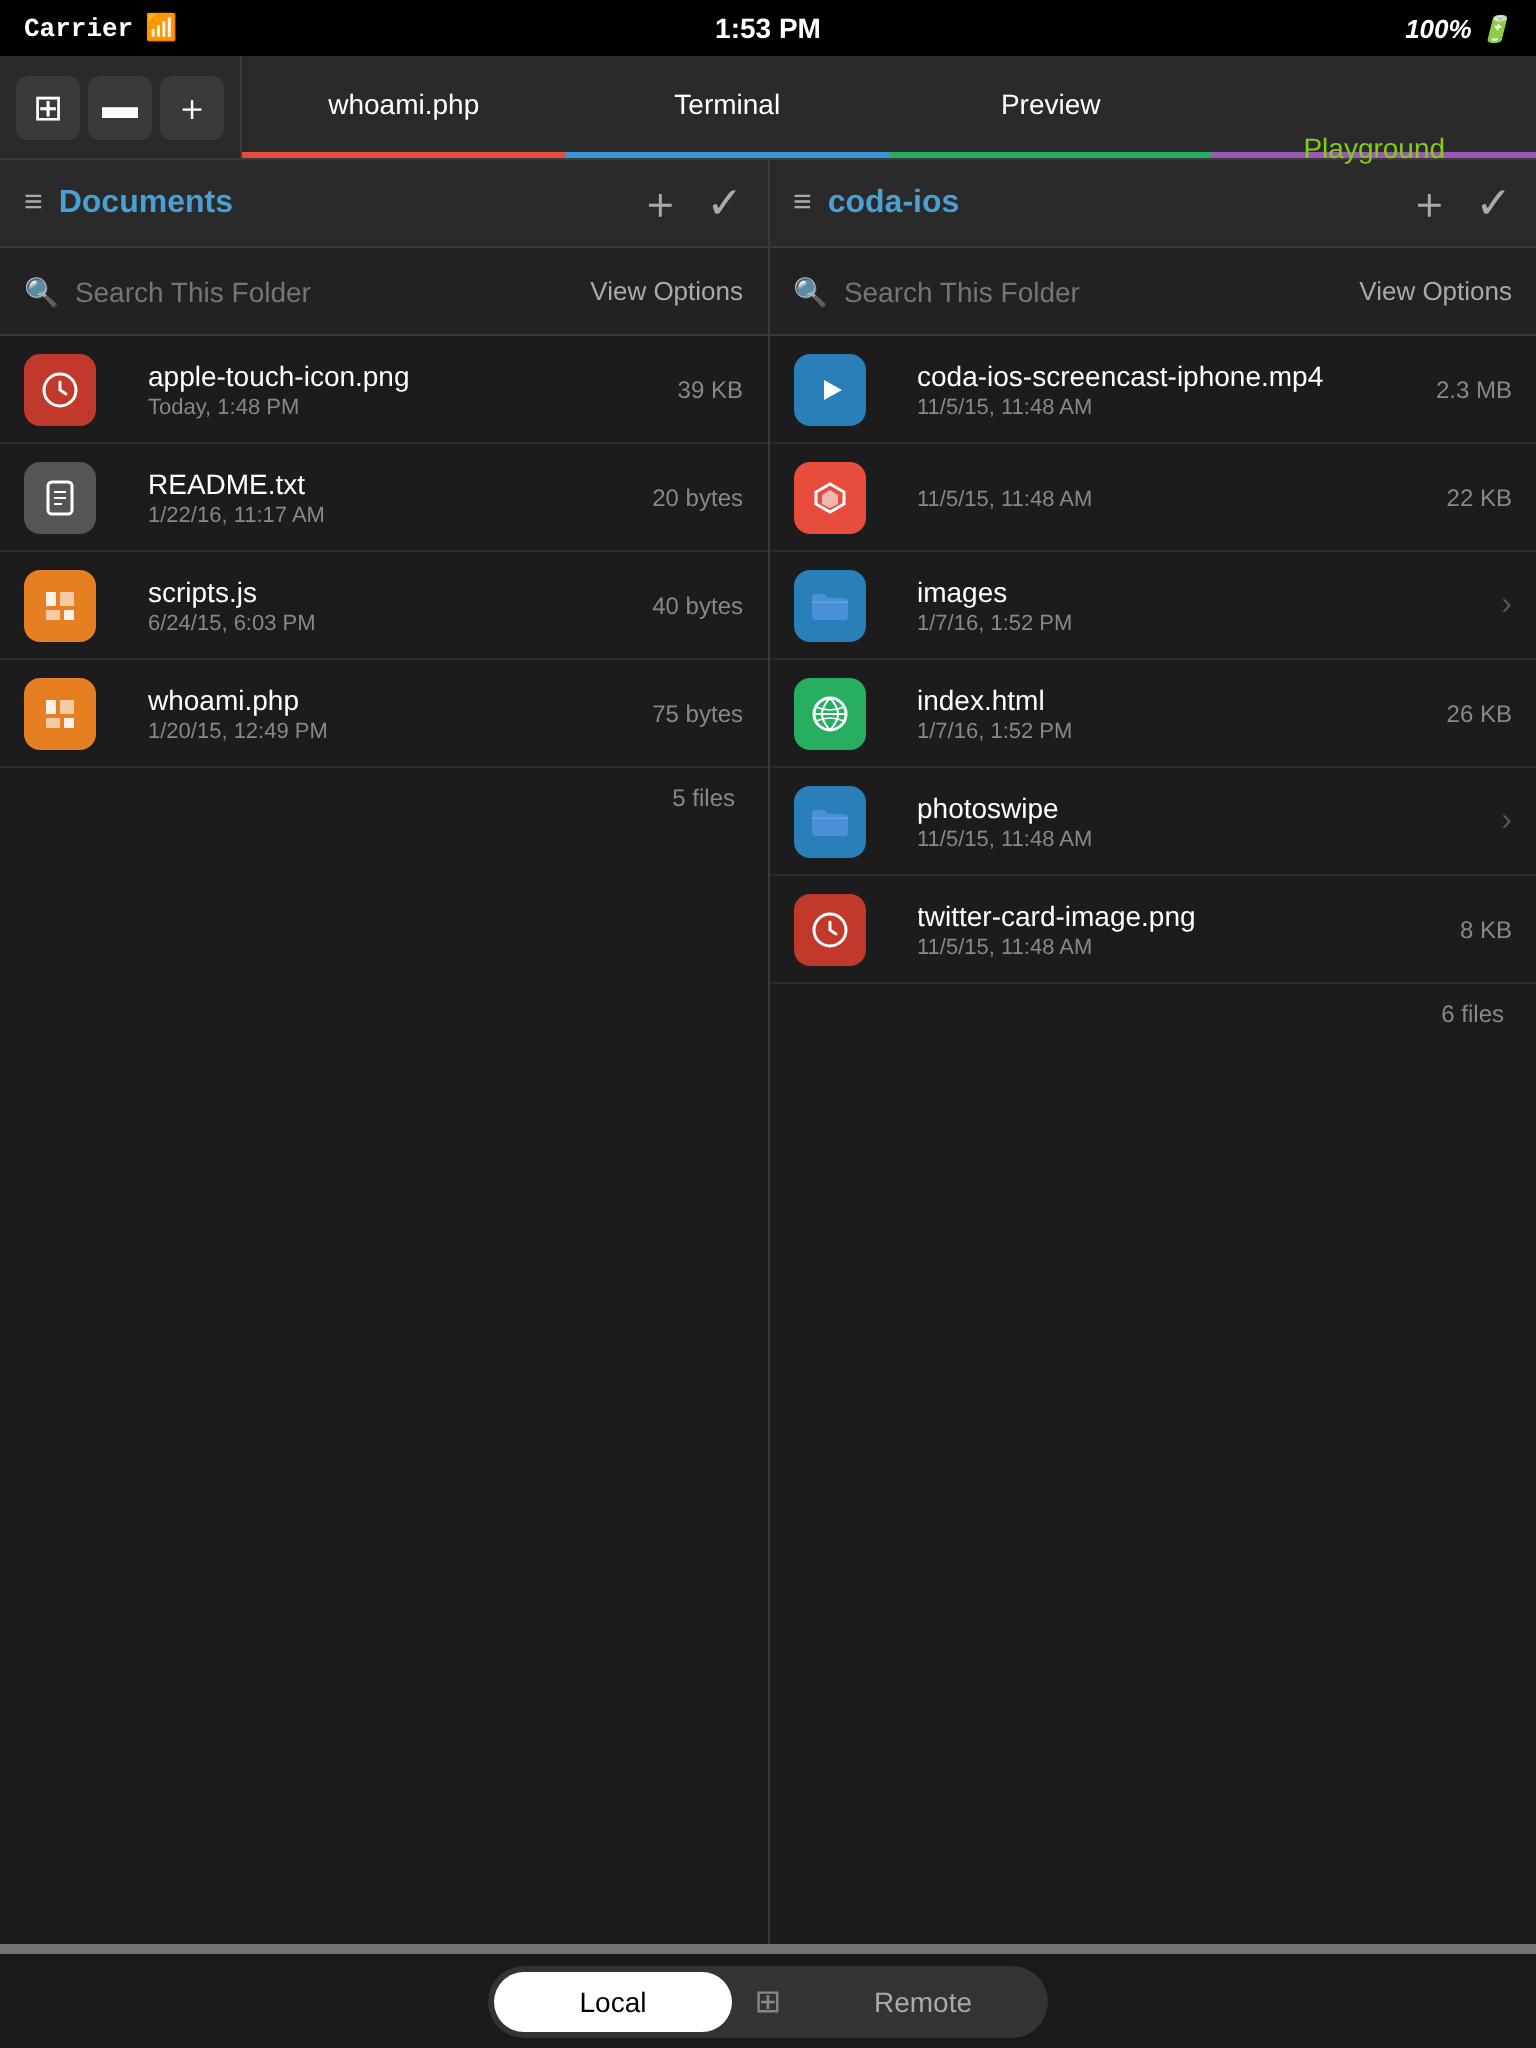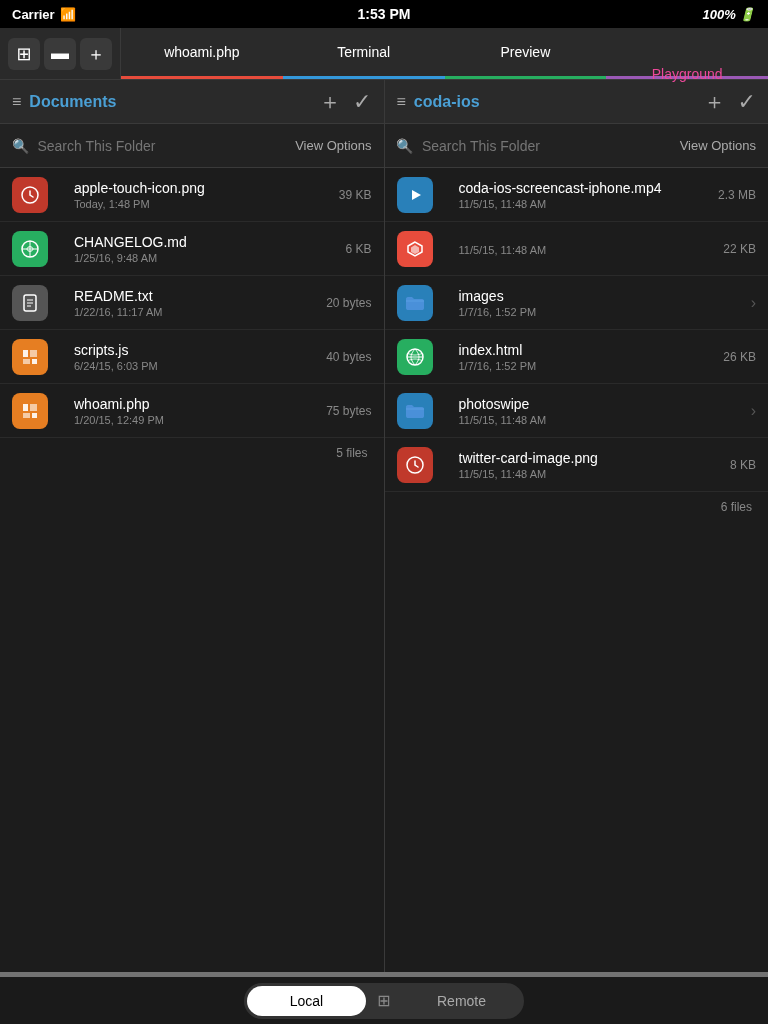--- a/index.html
+++ b/index.html
@@ -17,21 +17,21 @@
     .status-bar {
       background: #000;
       height: 28px;
       display: flex;
       align-items: center;
       justify-content: space-between;
       padding: 0 12px;
       font-size: 13px;
       font-weight: 600;
     }
-    .status-left { display: flex; align-items: center; gap: 6px; }
+    .status-left { display: flex; align-items: center; gap: 6px; font-family: Liberation Mono, monospace; }
     .status-center { position: absolute; left: 50%; transform: translateX(-50%); font-size: 14px; font-weight: 600; }
     .status-right { display: flex; align-items: center; gap: 4px; font-size: 13px; font-style: italic; }
 
     
     .tab-bar {
       background: #2a2a2a;
       height: 52px;
       display: flex;
       align-items: stretch;
       border-bottom: 1px solid #3a3a3a;
@@ -68,21 +68,21 @@
       justify-content: center;
       font-size: 14px;
       color: #aaa;
       cursor: pointer;
       border-bottom: 3px solid transparent;
       position: relative;
     }
     .tab.active-whoami { color: #fff; border-bottom-color: #e74c3c; }
     .tab.active-preview { color: #fff; border-bottom-color: #27ae60; }
     .tab.active-terminal { color: #fff; border-bottom-color: #3498db; }
-    .tab.active-playground { color: #ec4899; border-bottom-color: #9b59b6; margin-top: 43px; }
+    .tab.active-playground { color: #84cc16; border-bottom-color: #9b59b6; margin-top: 43px; }
 
     
     .split-container {
       display: flex;
       height: calc(1024px - 28px - 52px - 52px);
     }
 
     
     .pane {
       flex: 1;
@@ -326,35 +326,20 @@
             <path d="M10 6v4l3 2" stroke="white" stroke-width="1.5" stroke-linecap="round"></path>
           </svg>
         </div>
         <div class="file-info">
           <div class="file-name">apple-touch-icon.png</div>
           <div class="file-meta">Today, 1:48 PM</div>
         </div>
         <div class="file-size">39 KB</div>
       </div>
 
-      <div class="file-item">
-        <div class="file-icon green">
-          <svg width="20" height="20" viewBox="0 0 20 20" fill="none">
-            <circle cx="10" cy="10" r="8" stroke="white" stroke-width="1.5" fill="none"></circle>
-            <path d="M7 10 C7 7 13 7 13 10 C13 13 7 13 7 10" stroke="white" stroke-width="1" fill="none"></path>
-            <line x1="10" y1="2" x2="10" y2="18" stroke="white" stroke-width="1"></line>
-            <line x1="2" y1="10" x2="18" y2="10" stroke="white" stroke-width="1"></line>
-          </svg>
-        </div>
-        <div class="file-info">
-          <div class="file-name">CHANGELOG.md</div>
-          <div class="file-meta">1/25/16, 9:48 AM</div>
-        </div>
-        <div class="file-size">6 KB</div>
-      </div>
 
       <div class="file-item">
         <div class="file-icon gray">
           <svg width="20" height="20" viewBox="0 0 20 20" fill="none">
             <rect x="4" y="2" width="12" height="16" rx="2" stroke="white" stroke-width="1.5" fill="none"></rect>
             <line x1="7" y1="7" x2="13" y2="7" stroke="white" stroke-width="1"></line>
             <line x1="7" y1="10" x2="13" y2="10" stroke="white" stroke-width="1"></line>
             <line x1="7" y1="13" x2="11" y2="13" stroke="white" stroke-width="1"></line>
           </svg>
         </div>

